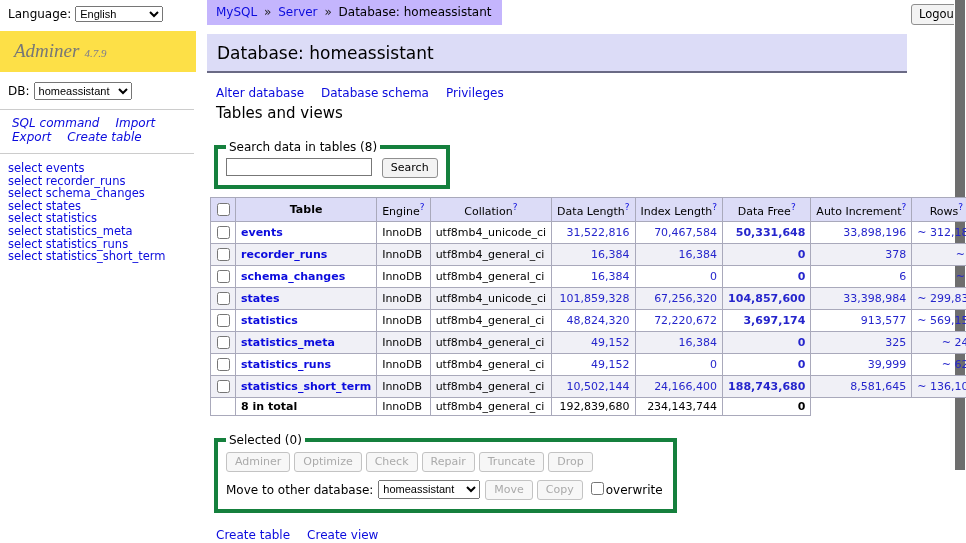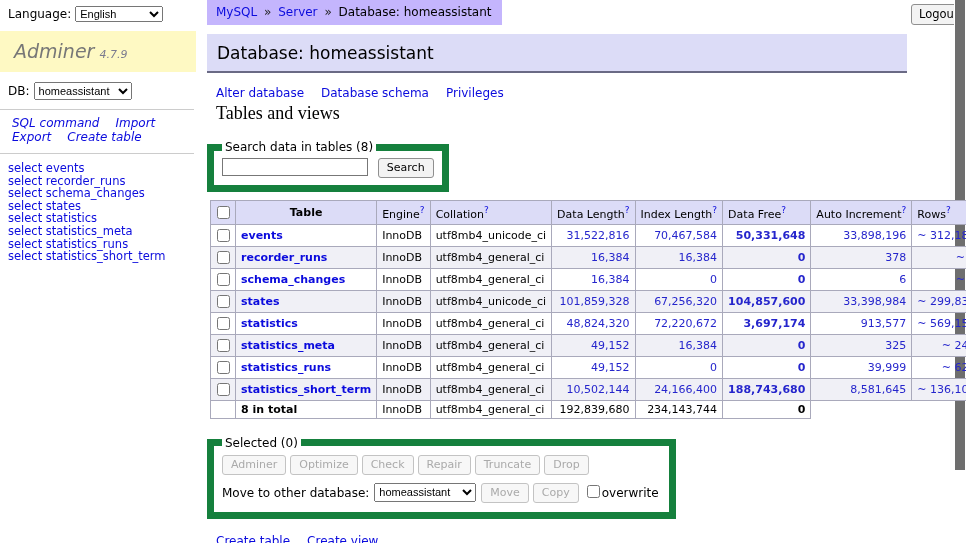--- a/index.html
+++ b/index.html
@@ -15,22 +15,22 @@
 
   
   .scrollbar-track { position: absolute; right: 0; top: 0; width: 12px; height: 543px; background: #fff; }
   .scrollbar-thumb { position: absolute; right: 1px; top: 0; width: 10px; height: 470px; background: #6e6e6e; }
 
   
   .sidebar { position: absolute; left: 0; top: 0; width: 196px; }
   .lang-row { padding: 6px 0 0 8px; white-space: nowrap; }
   .lang-row select { width: 88px; height: 16px; font-size: 11px; margin-left: 4px; }
   .app-title {
-    margin: 9px 0 0 0; background: #fef9c3; padding: 9px 0 10px 14px;
-    font-weight: normal; font-style: italic; font-size: 19px; color: #777;
+    margin: 9px 0 0 0; background: #fde047; padding: 9px 0 10px 14px;
+    font-weight: normal; font-style: italic; font-size: 19px; color: #777; font-family: Liberation Serif, serif;
   }
   .app-title .version { font-size: 11px; color: #7b7b8f; margin-left: 5px; }
   .db-row { margin: 10px 0 0 8px; white-space: nowrap; }
   .db-row select { width: 98px; height: 18px; font-size: 11px; margin-left: 4px; }
   .sb-hr { border: 0; border-top: 1px solid #ccc; margin: 9px 0 0 0; width: 194px; }
   .sb-links { margin: 7px 0 0 12px; line-height: 13.5px; width: 170px; font-style: italic; }
   .sb-links a { margin-right: 16px; white-space: nowrap; }
   .tables-list { margin: 8px 0 0 8px; }
   .tables-list a { display: block; font-size: 11.5px; line-height: 12.6px; white-space: nowrap; }
 
@@ -44,39 +44,39 @@
     font-size: 11.5px; padding: 2px 7px 3px;
     background: #f3f3f3; border: 1px solid #8f8f8f; border-radius: 3px; color: #000;
     font-family: "DejaVu Sans", sans-serif;
   }
   .page-title {
     margin: 9px 0 0 0; background: #dcdcf7; border-bottom: 2px solid #6a6a85;
     padding: 9px 12px 8px 10px; font-size: 17px; font-weight: normal; line-height: 20px;
   }
   .top-links { margin: 13px 0 0 9px; line-height: 14px; }
   .top-links a { margin-right: 17px; }
-  h3 { font-size: 18px; font-weight: normal; margin: 0 0 0 9px; line-height: 17px; font-family: Liberation Serif, serif; }
+  h3 { font-size: 15px; font-weight: normal; margin: 0 0 0 9px; line-height: 17px; }
   .h3-tables { margin-top: 5px; }
 
   
-  fieldset { border: 7px solid #15803d; margin: 0 0 0 0; padding: 4px 8px 7px; width: fit-content; }
+  fieldset { border: 4px solid #15803d; margin: 0 0 0 7px; padding: 4px 8px 7px; width: fit-content; }
   legend { font-size: 12px; padding: 0 3px; }
   .search-fieldset { margin-top: 18px; }
   .search-input { width: 146px; height: 18px; border: 1px solid #777; font-size: 11px; padding: 0 3px; margin-right: 6px; }
   .btn {
     font-size: 11px; padding: 2px 8px 3px; background: #f3f3f3;
     border: 1px solid #8f8f8f; border-radius: 3px; color: #000;
     font-family: "DejaVu Sans", sans-serif;
   }
   .btn[disabled] { color: #aaa; border-color: #c3c3c3; background: #f7f7f7; }
 
   
   table { border-collapse: collapse; margin: 8px 0 0 3px; font-size: 11px; }
   th, td { border: 1px solid #a9a9bb; padding: 2px 5px; white-space: nowrap; line-height: 13px; }
-  thead th { background: #dcdcf7; font-weight: normal; text-align: left; padding: 3px 5px; }
+  thead th { background: #dcdcf7; font-weight: normal; text-align: center; padding: 3px 5px; }
   thead th.c-name { text-align: center; font-weight: bold; min-width: 112px; }
   .c-check { text-align: center; width: 19px; padding: 1px 2px; }
   sup.help { color: #0b0bdd; font-size: 9px; }
   tbody tr:nth-of-type(even) td { background: #f0f0f6; }
   td.c-name a { font-weight: bold; }
   td.num { text-align: right; }
   td.num a { color: #2525cc; }
   tfoot td { font-weight: normal; }
   tfoot td.c-name { font-weight: bold; }
   tfoot td.num { color: #000; }

